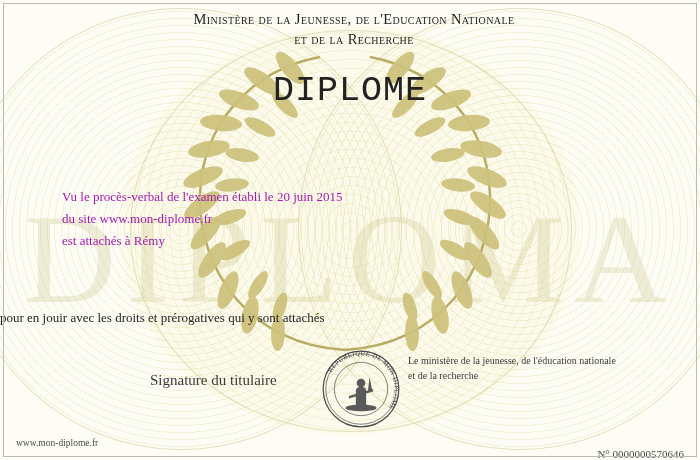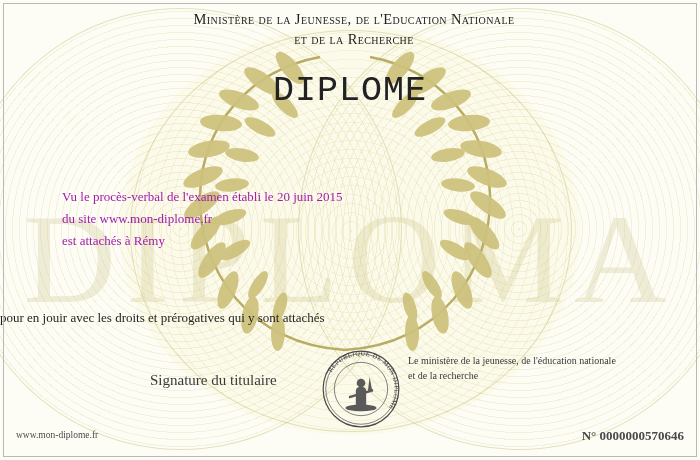--- a/index.html
+++ b/index.html
@@ -187,31 +187,30 @@
     position: absolute;
     left: 318px;
     top: 346px;
     width: 86px;
     height: 86px;
   }
 
   .footer-left {
     position: absolute;
     left: 16px;
-    bottom: 20px;
+    bottom: 12px;
     font-size: 9.5px;
     color: #4a4a4a;
   }
   .footer-right {
     position: absolute;
     right: 16px;
-    bottom: 16px;
-    font-size: 13px;
+    bottom: 0;
+    font-size: 11px;
     color: #4a4a4a;
-    font-weight: bold;
   }
 </style>
 </head>
 <body>
 
 <div id="page">
 
   <div class="bg-layer">
     <div class="inner-tint"></div>
     <div class="ellipse ell-left"></div>

